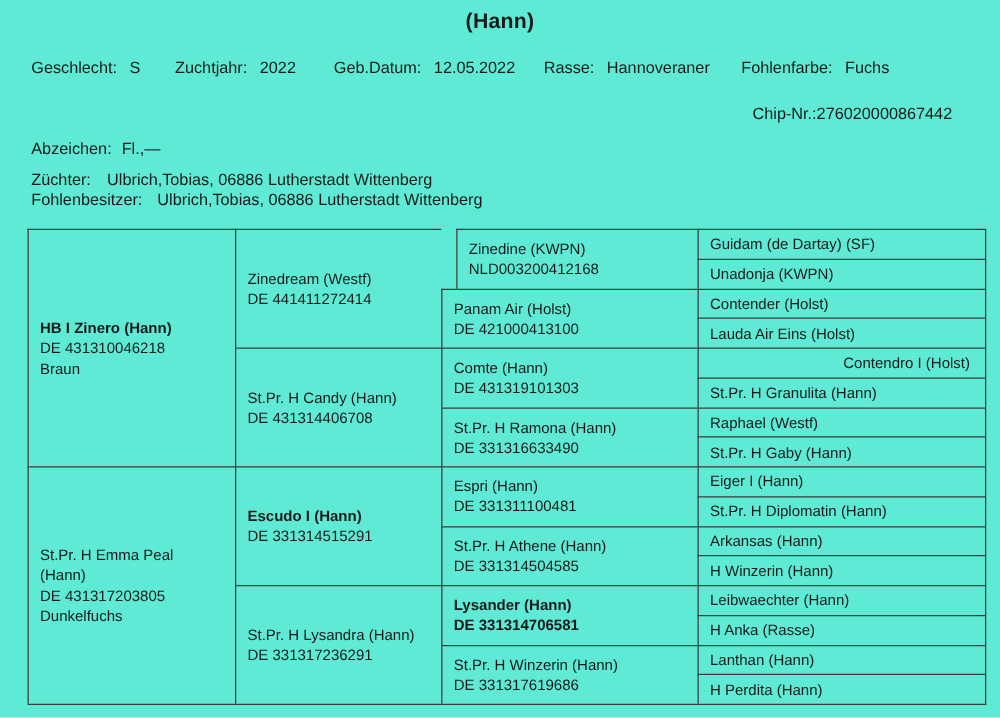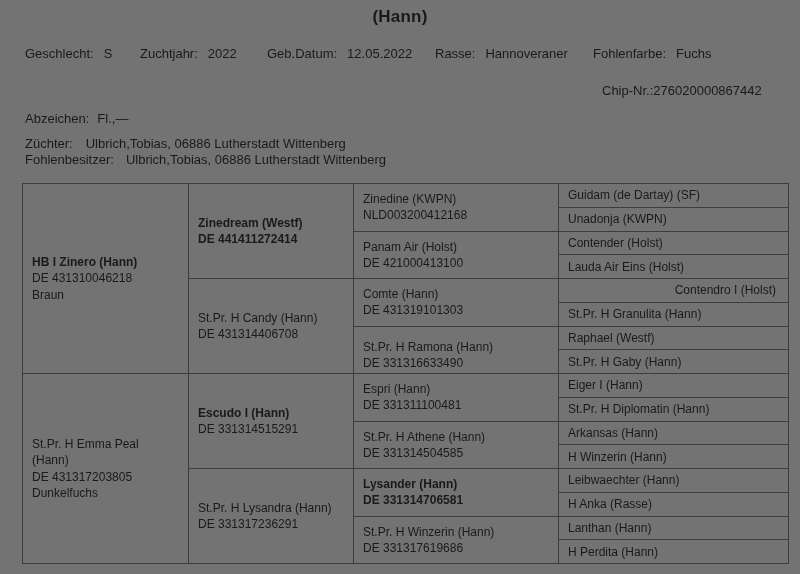--- a/index.html
+++ b/index.html
@@ -2,21 +2,21 @@
 <html><head>
 <meta charset="utf-8">
 <style>
   html,body { margin:0; padding:0; background:#ffffff; }
   body {
     width:800px; height:574px;
     font-family:"Liberation Sans", sans-serif;
     color:#1a1a1a;
     -webkit-font-smoothing:antialiased;
   }
-  .page { position:relative; width:800px; height:574px; background:#737373; overflow:hidden; }
+  .page { position:relative; width:800px; height:574px; background:#5eead4; overflow:hidden; }
 
   .doc-title {
     position:absolute; top:7px; left:0; width:100%;
     text-align:center; font-size:17px; font-weight:bold; letter-spacing:0.2px;
   }
 
   .pair { position:absolute; white-space:nowrap; font-size:13px; }
   .pair .val { margin-left:10px; }
 
   .pos-geschlecht   { left:25px;  top:46px; }
@@ -96,49 +96,49 @@
       <div class="cell" style="grid-area: 1 / 1 / span 8;">
         <span class="name b">HB I Zinero (Hann)</span>
         <span class="reg">DE 431310046218</span>
         <span>Braun</span>
       </div>
       <div class="cell" style="grid-area: 9 / 1 / span 8;">
         <span class="name">St.Pr. H Emma Peal (Hann)</span>
         <span class="reg">DE 431317203805</span>
         <span>Dunkelfuchs</span>
       </div>
-      <div class="cell" style="grid-area: 1 / 2 / span 4; font-weight: bold;">
+      <div class="cell" style="grid-area: 1 / 2 / span 4;">
         <span class="name">Zinedream (Westf)</span>
         <span class="reg">DE 441411272414</span>
       </div>
       <div class="cell" style="grid-area: 5 / 2 / span 4;">
         <span class="name">St.Pr. H Candy (Hann)</span>
         <span class="reg">DE 431314406708</span>
       </div>
       <div class="cell" style="grid-area: 9 / 2 / span 4;">
         <span class="name b">Escudo I (Hann)</span>
         <span class="reg">DE 331314515291</span>
       </div>
       <div class="cell" style="grid-area: 13 / 2 / span 4;">
         <span class="name">St.Pr. H Lysandra (Hann)</span>
         <span class="reg">DE 331317236291</span>
       </div>
-      <div class="cell" style="grid-area: 1 / 3 / span 2;">
+      <div class="cell" style="grid-area: 1 / 3 / span 2; margin-left: 12px;">
         <span class="name">Zinedine (KWPN)</span>
         <span class="reg">NLD003200412168</span>
       </div>
       <div class="cell" style="grid-area: 3 / 3 / span 2;">
         <span class="name">Panam Air (Holst)</span>
         <span class="reg">DE 421000413100</span>
       </div>
       <div class="cell" style="grid-area: 5 / 3 / span 2;">
         <span class="name">Comte (Hann)</span>
         <span class="reg">DE 431319101303</span>
       </div>
-      <div class="cell" style="grid-area: 7 / 3 / span 2; justify-content: flex-end;">
+      <div class="cell" style="grid-area: 7 / 3 / span 2;">
         <span class="name">St.Pr. H Ramona (Hann)</span>
         <span class="reg">DE 331316633490</span>
       </div>
       <div class="cell" style="grid-area: 9 / 3 / span 2;">
         <span class="name">Espri (Hann)</span>
         <span class="reg">DE 331311100481</span>
       </div>
       <div class="cell" style="grid-area: 11 / 3 / span 2;">
         <span class="name">St.Pr. H Athene (Hann)</span>
         <span class="reg">DE 331314504585</span>

